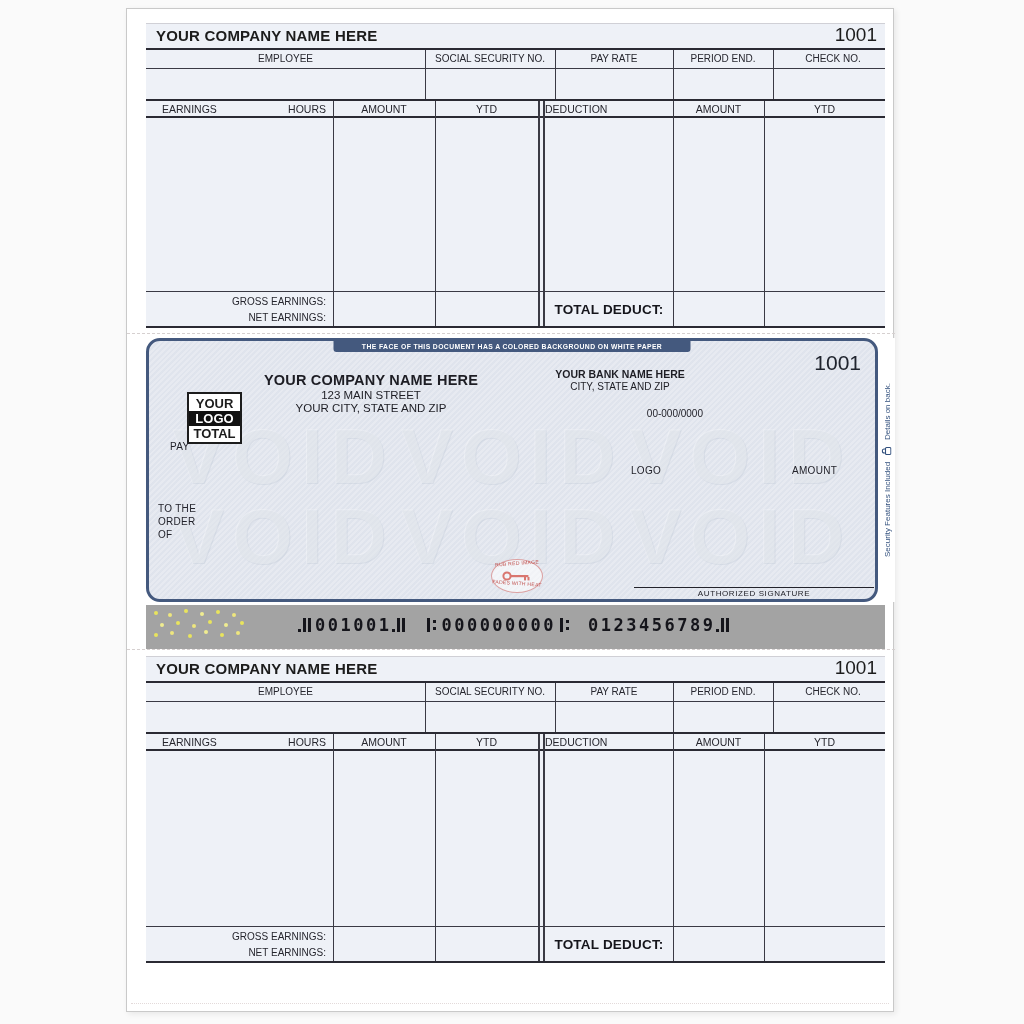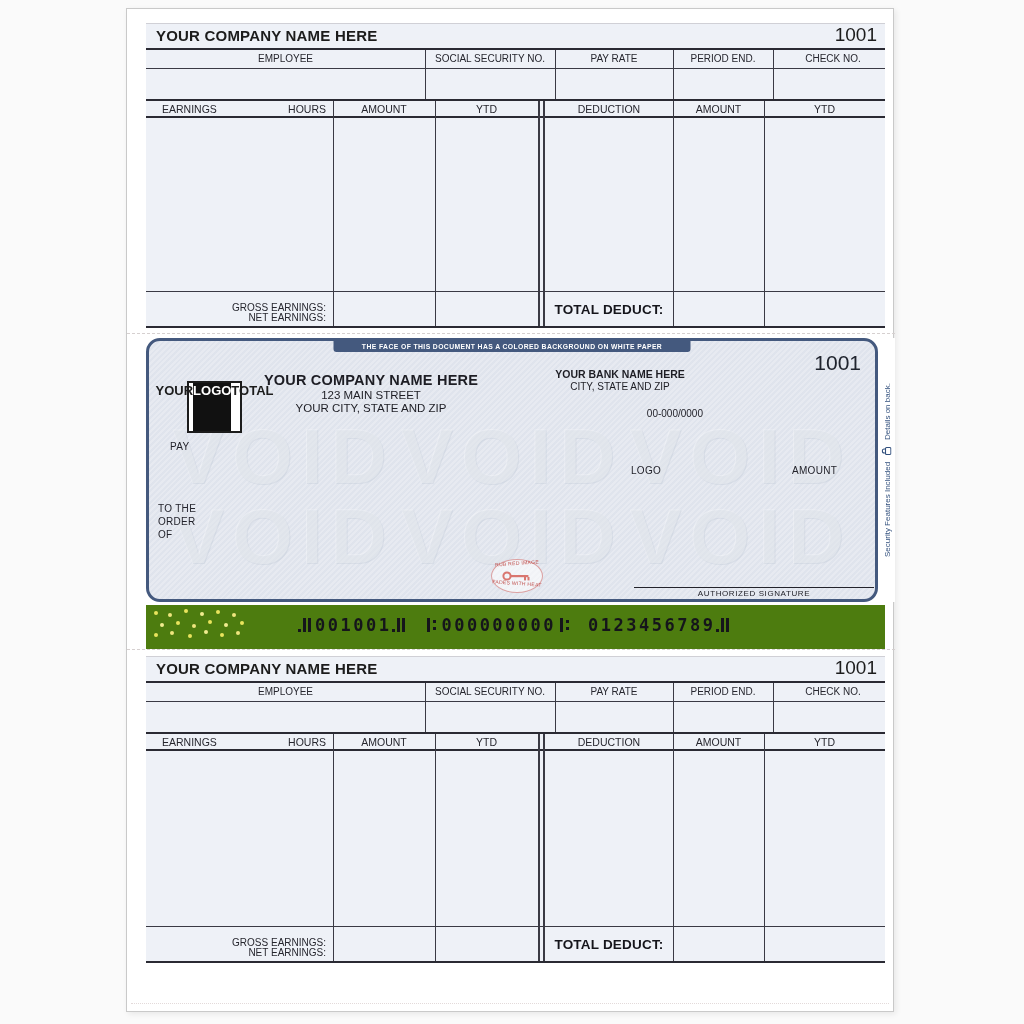--- a/index.html
+++ b/index.html
@@ -24,46 +24,46 @@
   .h-f { bottom:0; height:2px; }
   .vline { position:absolute; width:1px; background:#3a3a44; }
   .va { top:26px; height:49px; }
   .vb { top:77px; bottom:2px; }
   .va1{left:279px}.va2{left:409px}.va3{left:527px}.va4{left:627px}
   .vb1{left:187px}.vb2{left:289px}.vb3{left:392px;width:2px}.vb4{left:397px;width:2px}.vb5{left:527px}.vb6{left:618px}
   .info-label { position:absolute; top:29px; font-size:10px; color:#26262e; text-align:center; }
   .il1{left:0;width:279px}.il2{left:279px;width:130px}.il3{left:409px;width:118px}.il4{left:527px;width:100px}.il5{left:627px;width:120px}
   .col-label { position:absolute; top:79px; font-size:10.5px; color:#26262e; }
   .cl1{left:16px}.cl2{left:0;width:180px;text-align:right}.cl3{left:187px;width:102px;text-align:center}
-  .cl4{left:289px;width:103px;text-align:center}.cl5{left:399px;width:128px;text-align:center}
+  .cl4{left:289px;width:103px;text-align:center}.cl5{left:399px;width:128px;}
   .cl6{left:527px;width:91px;text-align:center}.cl7{left:618px;width:121px;text-align:center}
   .tot-label { position:absolute; font-size:10px; color:#26262e; left:0; width:180px; text-align:right; }
-  .tg{bottom:15px}.tn{bottom:5px}
+  .tg{bottom:21px}.tn{bottom:5px}
   .total-deduct { position:absolute; left:399px; width:128px; bottom:11px; font-size:13.5px; font-weight:bold; color:#15151b; text-align:center; letter-spacing:.2px; }
 
   
   .perf { position:absolute; left:0; width:768px; border-top:1px dashed #d6d0d0; }
   .perf1 { top:324px; } .perf2 { top:640px; }
 
   
   .check { position:absolute; left:19px; top:329px; width:732px; height:264px;
            background:#e2e6ee; border:3px solid #44597e; border-radius:14px; overflow:hidden; }
   .check-texture { position:absolute; inset:0; pointer-events:none; opacity:.5;
     background:repeating-linear-gradient(135deg, rgba(255,255,255,.35) 0 2px, rgba(206,213,228,.25) 2px 4px); }
   .void-row { position:absolute; left:20px; right:20px; display:flex; justify-content:space-around;
     font-size:78px; font-weight:bold; letter-spacing:8px; color:rgba(255,255,255,.28);
     text-shadow:1px 1px 0 rgba(176,186,205,.25); pointer-events:none; user-select:none; }
   .vr1{ top:70px; } .vr2{ top:150px; }
   .banner { position:absolute; top:0; left:50%; transform:translateX(-50%); width:357px; height:11px;
     background:#44597e; color:#ffffff; font-size:6.8px; font-weight:bold; letter-spacing:.4px;
     text-align:center; line-height:11px; border-radius:0 0 3px 3px; }
   .check-number { position:absolute; right:14px; top:10px; font-size:21px; color:#20242e; }
-  .logo-box { position:absolute; left:38px; top:40px; width:55px; height:52px; background:#fff;
+  .logo-box { position:absolute; left:38px; top:51px; width:55px; height:52px; background:#fff;
     border:2px solid #1c1c1c; text-align:center; font-weight:bold; font-size:13px; color:#1c1c1c;
-    display:flex; flex-direction:row; justify-content:center; }
+    display:flex; flex-direction:column; justify-content:center; }
   .logo-box .mid { background:#111; color:#fff; }
   .company-block { position:absolute; left:96px; top:31px; width:252px; text-align:center; color:#1d1d24; }
   .company-name { font-size:14.5px; font-weight:bold; letter-spacing:.2px; }
   .company-line { font-size:11.5px; margin-top:1px; }
   .bank-block { position:absolute; left:388px; top:27px; width:166px; text-align:center; color:#1d1d24; }
   .bank-name { font-size:10.5px; font-weight:bold; }
   .bank-line { font-size:10px; margin-top:1px; }
   .bank-fraction { font-size:10px; margin-top:16px;text-align:right; }
   .chk-label { position:absolute; font-size:10px; color:#23232b; letter-spacing:.3px; }
   .lbl-pay { left:9px; top:100px;padding-left:12px; }
@@ -80,21 +80,21 @@
   .seal-key { position:absolute; left:50%; top:50%; transform:translate(-50%,-50%); }
 
   
   .side-strip { position:absolute; left:752px; top:329px; width:16px; height:264px;
     display:flex; align-items:center; justify-content:center; gap:6px;
     writing-mode:vertical-rl; transform:rotate(180deg);
     font-size:8px; color:#33517e; background:#ffffff; }
   .side-strip .lock { transform:rotate(90deg); }
 
   
-  .micr-band { position:absolute; left:19px; top:596px; width:739px; height:44px; background:#4d7c0f; }
+  .micr-band { position:absolute; left:19px; top:596px; width:739px; height:44px; background:#a3a3a3; }
   .dots { position:absolute; left:8px; top:6px; width:4px; height:4px; border-radius:50%; background:#e9e45d;
     box-shadow: 14px 2px 0 #eee67e, 30px -2px 0 #e9e45d, 46px 1px 0 #f0ec90, 62px -1px 0 #e9e45d,
       78px 2px 0 #eee67e, 6px 12px 0 #f0ec90, 22px 10px 0 #e9e45d, 38px 13px 0 #eee67e,
       54px 9px 0 #e9e45d, 70px 12px 0 #f0ec90, 86px 10px 0 #e9e45d, 0px 22px 0 #e9e45d,
       16px 20px 0 #eee67e, 34px 23px 0 #e9e45d, 50px 19px 0 #f0ec90, 66px 22px 0 #e9e45d, 82px 20px 0 #eee67e; }
   .micr { position:absolute; left:151px; top:10px; display:flex; align-items:center;
     font-family:"DejaVu Sans Mono", monospace; font-weight:bold; font-size:17px; letter-spacing:2.5px; color:#15151b; }
   .micr .gap { width:14px; }
   .msym { position:relative; width:10px; height:14px; margin:0 4px; flex:0 0 auto; }
   .msym.transit::before { content:""; position:absolute; left:0; top:0; width:2.5px; height:14px; background:#15151b; }

